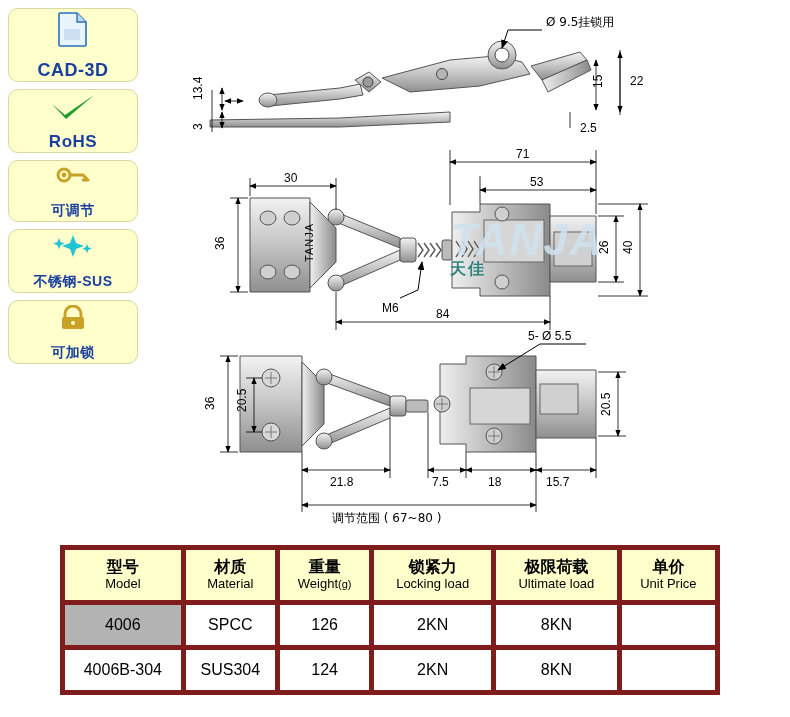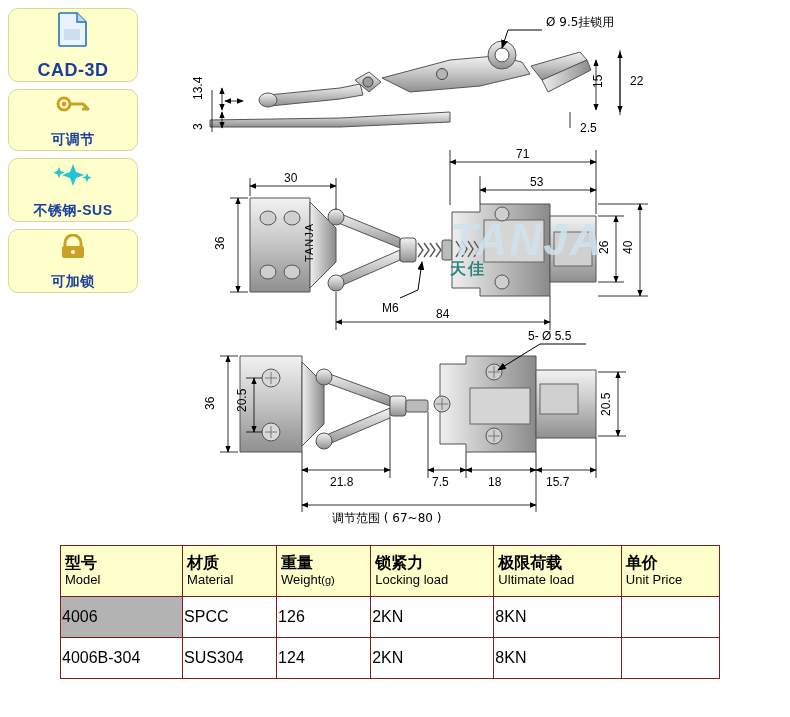--- a/index.html
+++ b/index.html
@@ -47,21 +47,21 @@
   .wm{
     position:absolute;left:300px;top:215px;
     font-size:44px;font-style:italic;font-weight:bold;
     color:#cfe3ef;opacity:.85;letter-spacing:2px;
     pointer-events:none;
   }
   .wm small{font-size:16px;font-style:normal;display:block;margin-top:-6px;color:#0f766e;}
 
   
   .tbl{position:absolute;left:60px;top:545px;width:660px;border-collapse:collapse;}
-  .tbl td,.tbl th{border:1px solid #7f1d1d;vertical-align:middle;}
+  .tbl td,.tbl th{border:5px solid #7f1d1d;text-align:center;vertical-align:middle;}
   .tbl thead td{background:#ffffcc;height:46px;padding:2px 4px;}
   .th1{display:block;font-size:16px;font-weight:bold;font-family:"DejaVu Sans","Liberation Sans",sans-serif;line-height:1.15;}
   .th2{display:block;font-size:13px;line-height:1.15;}
   .tbl tbody td{height:38px;font-size:16px;}
   .rowgray td:first-child{background:#b3b3b3;}
   .sup{font-size:11px;}
 </style>
 </head>
 <body>
 
@@ -73,20 +73,28 @@
       <span class="ico">
         <svg width="34" height="36" viewBox="0 0 34 36">
           <path d="M4 2 h17 l9 9 v23 a1 1 0 0 1 -1 1 H4 a1 1 0 0 1 -1 -1 V3 a1 1 0 0 1 1 -1 z" fill="#e8f3fb" stroke="#2a6fbf" stroke-width="1.6"></path>
           <path d="M21 2 v9 h9" fill="#bcd9ef" stroke="#2a6fbf" stroke-width="1.4"></path>
           <rect x="8" y="18" width="16" height="11" fill="#2a6fbf" opacity="0.15"></rect>
         </svg>
       </span>
       <span class="lbl">CAD-3D</span>
     </div>
 
+    <div class="badge rohs">
+      <span class="ico">
+        <svg width="48" height="26" viewBox="0 0 48 26">
+          <path d="M3 11 L16 22 L45 2 L17 26 Z" fill="#1f9e2e"></path>
+        </svg>
+      </span>
+      <span class="lbl">RoHS</span>
+    </div>
 
     <div class="badge adj">
       <span class="ico">
         <svg width="40" height="24" viewBox="0 0 40 24">
           <path d="M11 4 a6 6 0 1 0 0 12 a6 6 0 1 0 0 -12 z" fill="none" stroke="#c8a227" stroke-width="3"></path>
           <circle cx="11" cy="10" r="2.4" fill="#c8a227"></circle>
           <path d="M16 10 h14 l5 5 h-6" fill="none" stroke="#c8a227" stroke-width="3" stroke-linejoin="round"></path>
         </svg>
       </span>
       <span class="lbl">可调节</span>

